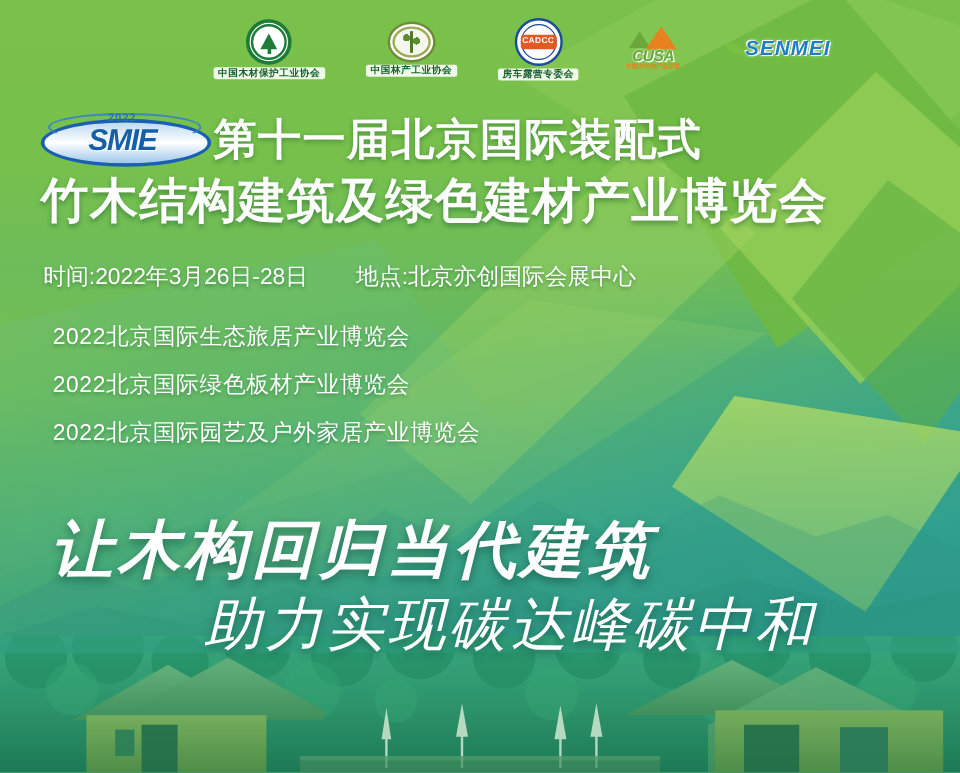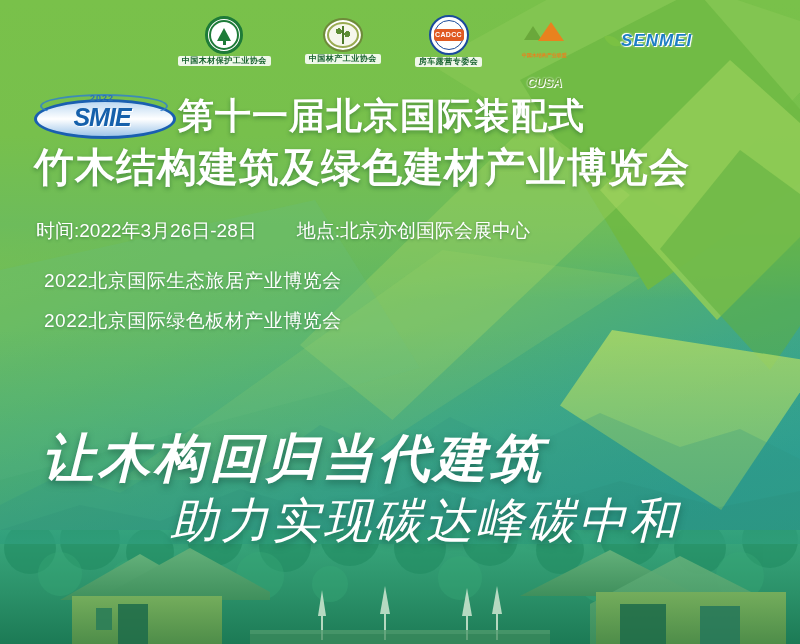--- a/index.html
+++ b/index.html
@@ -98,21 +98,21 @@
 
   
   .seal4{position:relative;width:56px;height:38px;}
   .house{position:absolute;left:8px;top:0;width:40px;height:20px;}
   .roofL{position:absolute;left:0;top:4px;width:0;height:0;
     border-left:9px solid transparent;border-right:9px solid transparent;border-bottom:14px solid #6aa83b;}
   .roofR{position:absolute;left:14px;top:0;width:0;height:0;
     border-left:13px solid transparent;border-right:13px solid transparent;border-bottom:19px solid #e8821e;}
   .cusa{position:absolute;left:0;top:17px;width:56px;text-align:center;font-size:13px;
     font-weight:bold;font-style:italic;color:#6aa83b;letter-spacing:-.5px;
-    text-shadow:0 0 2px #fff,1px 1px 0 #fff;margin-top:36px;}
+    text-shadow:0 0 2px #fff,1px 1px 0 #fff;}
   .cusa-cn{position:absolute;left:0;top:30px;width:56px;text-align:center;font-size:5px;
     color:#e8821e;font-weight:bold;white-space:nowrap;}
 
   
   .seal5{position:relative;width:86px;height:30px;display:flex;align-items:center;}
   .leaf{width:14px;height:14px;background:#7ac143;border-radius:0 100% 0 100%;
     transform:rotate(-20deg);margin-right:2px;}
   .senmei{font-size:17px;font-weight:bold;font-style:italic;color:#1f7fc4;
     letter-spacing:1px;text-shadow:0 0 3px #fff,1px 1px 0 #fff,-1px -1px 0 #fff;}
 
@@ -337,18 +337,19 @@
   <div class="title2">竹木结构建筑及绿色建材产业博览会</div>
 
   <div class="meta">
     <span>时间:2022年3月26日-28日</span>
     <span>地点:北京亦创国际会展中心</span>
   </div>
 
   <div class="concurrent">
     <div class="concurrent-item">2022北京国际生态旅居产业博览会</div>
     <div class="concurrent-item">2022北京国际绿色板材产业博览会</div>
+    <div class="concurrent-item">2022北京国际园艺及户外家居产业博览会</div>
   </div>
 
   <div class="slogan1">让木构回归当代建筑</div>
   <div class="slogan2">助力实现碳达峰碳中和</div>
 
 </div>
 
 </body></html>

